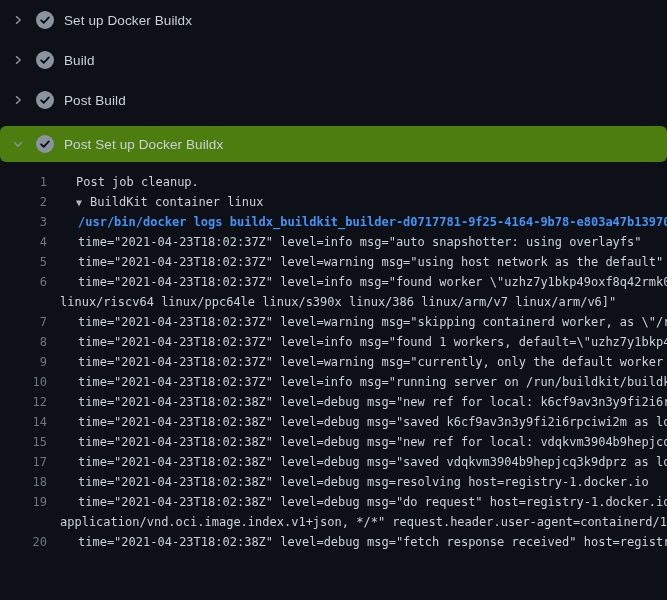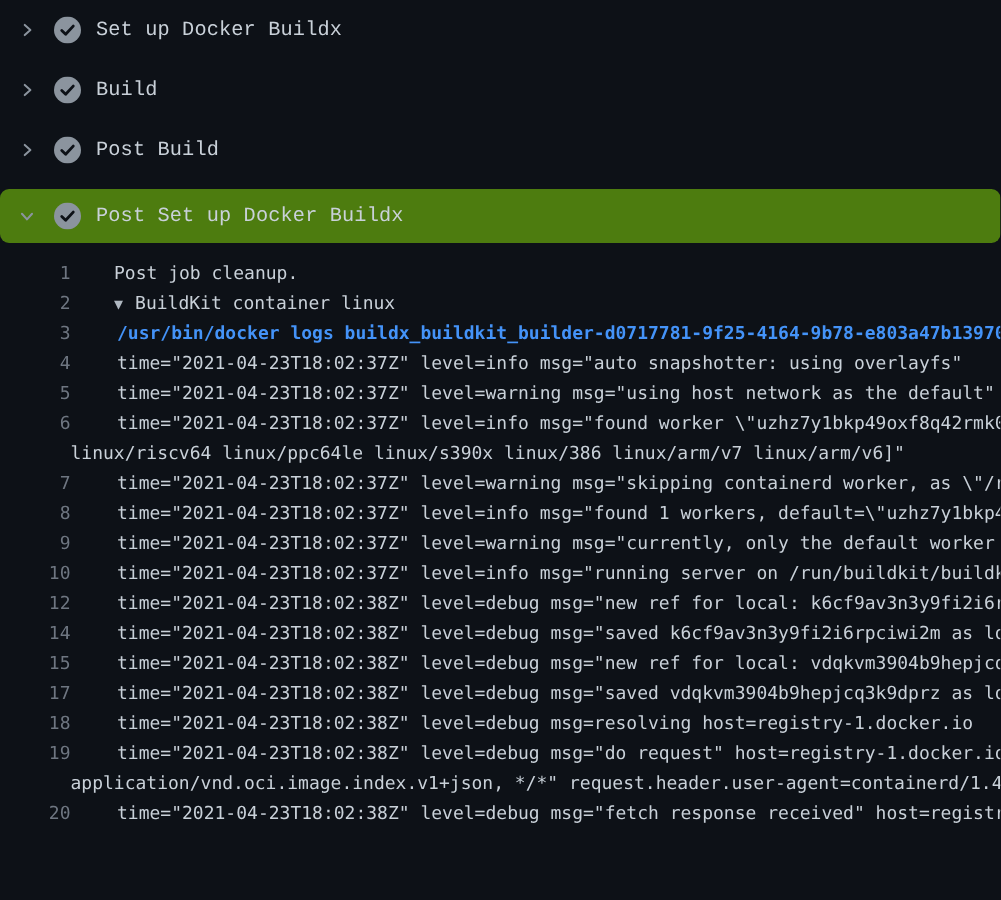--- a/index.html
+++ b/index.html
@@ -19,21 +19,20 @@
   }
   
   .steps { padding-top: 6px; }
   .step {
     display: flex;
     align-items: center;
     height: 28px;
     margin-bottom: 12px;
     padding-left: 12px;
     cursor: pointer;
-    font-family: Liberation Mono, monospace;
   }
   .step.expanded {
     height: 36px;
     margin-bottom: 0;
     background: #4d7c0f;
     border-radius: 6px;
   }
   .chev {
     width: 12px;
     height: 12px;
@@ -75,21 +74,21 @@
     flex: 0 0 47px;
     width: 47px;
     text-align: right;
     color: #6e7681;
     user-select: none;
     cursor: pointer;
   }
   .txt { flex: 0 0 auto; }
   .k-plain .txt, .k-group .txt { margin-left: 29px; }
   .k-log .txt, .k-command .txt { margin-left: 31px; }
-  .k-wrap .txt { }
+  .k-wrap .txt { margin-left: 13px; }
   .k-command .txt { color: #4493f8; font-weight: bold; }
   .caret {
     color: #afb8c1;
     font-size: 10px;
     margin-right: 2px;
     cursor: pointer;
   }
 </style>
 </head>
 <body>

